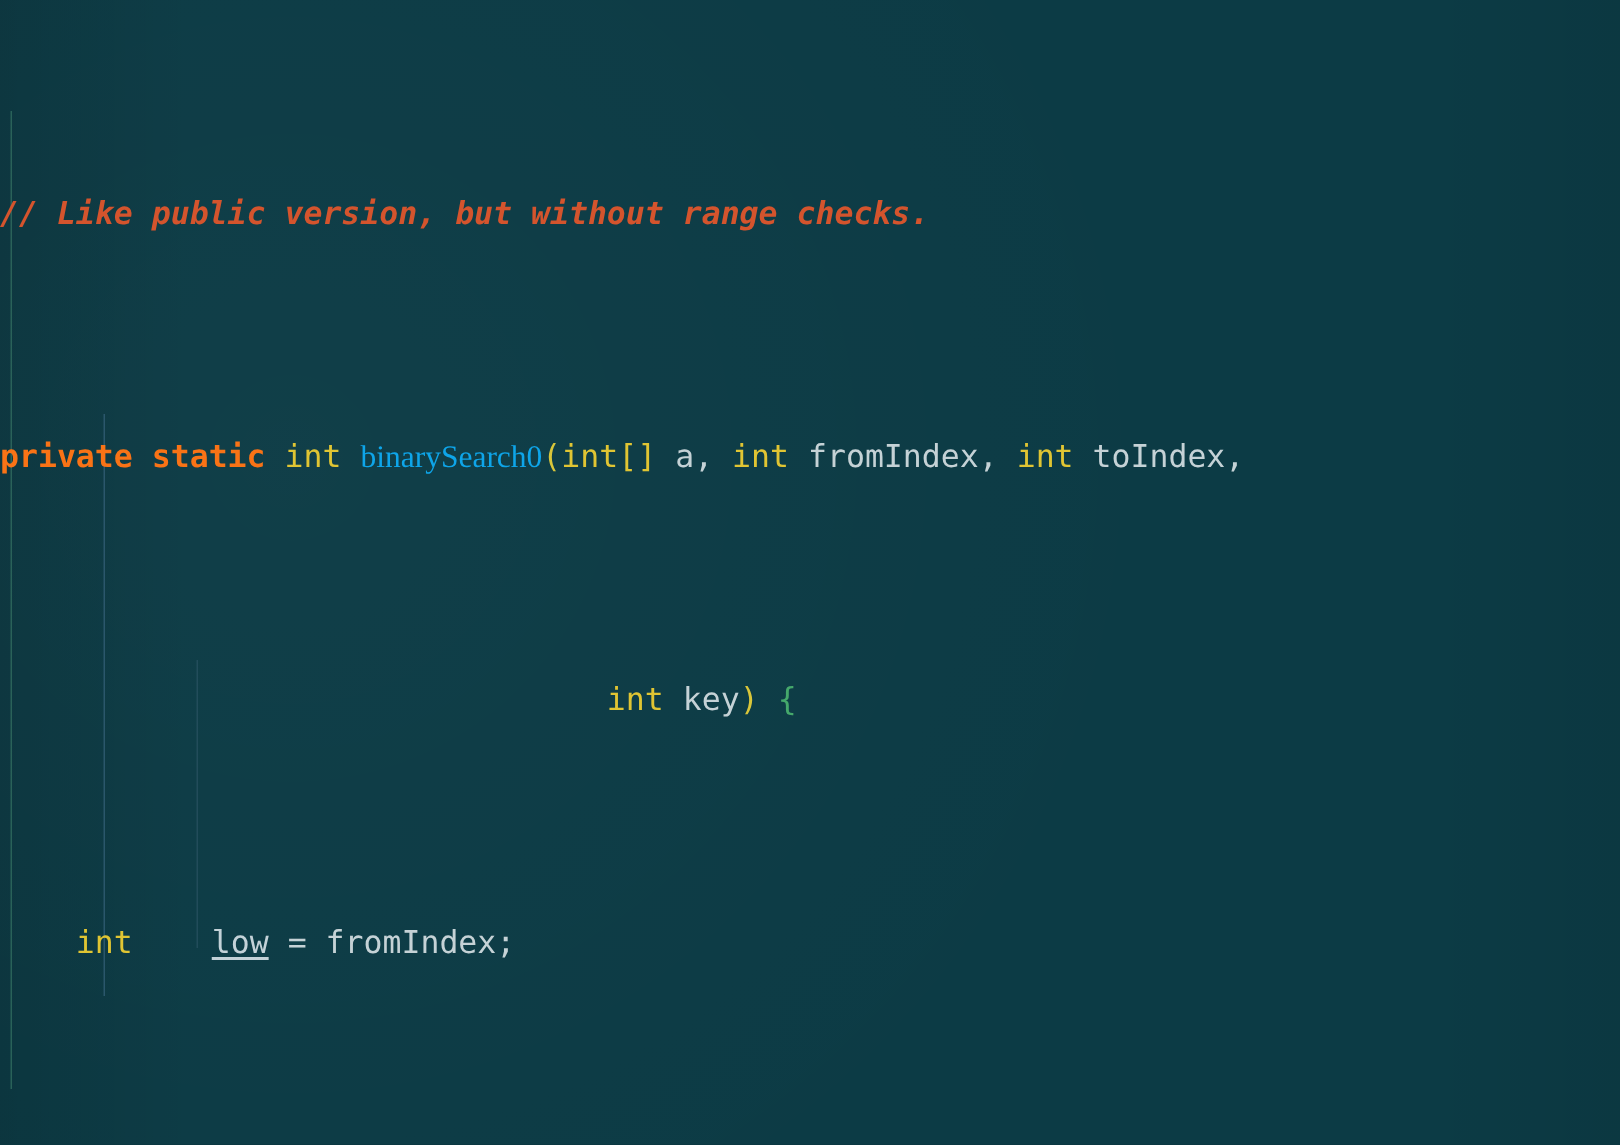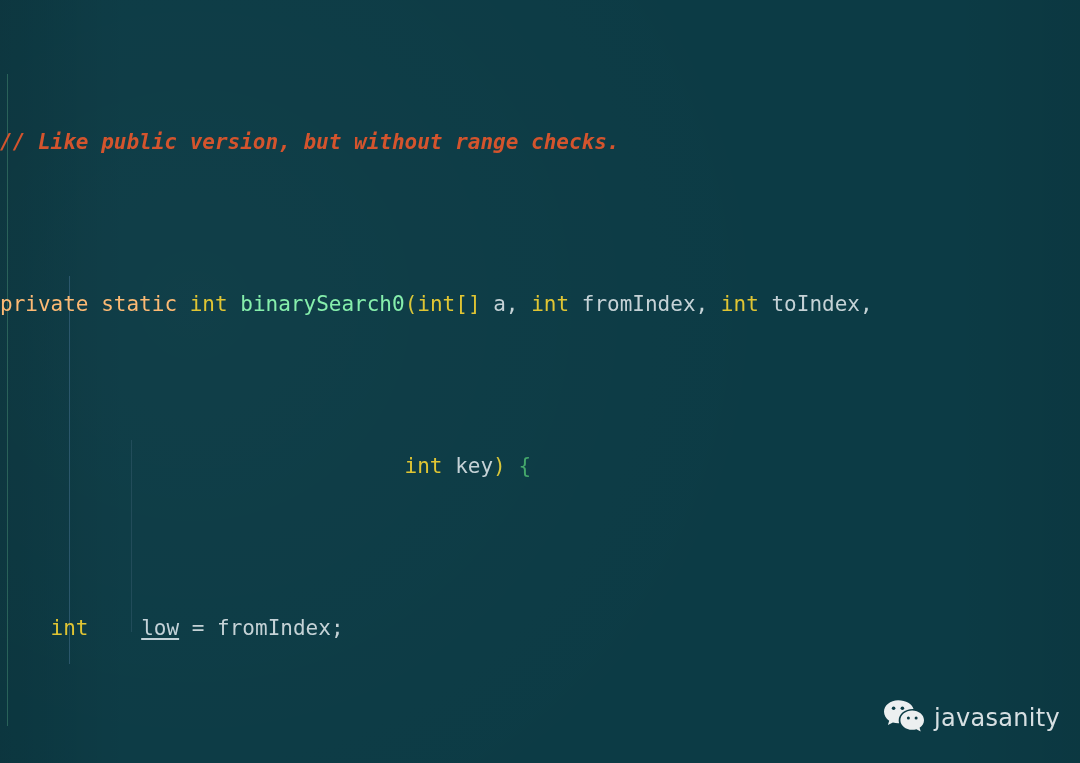--- a/index.html
+++ b/index.html
@@ -55,23 +55,23 @@
     white-space: pre;
     letter-spacing: 0px;
   }
   .line {
     height: 40.5px;
     white-space: pre;
   }
 
   
   .c-comment   { color: #d4542d; font-style: italic; font-weight: bold; }
-  .c-modifier  { color: #fdba74; }
+  .c-modifier  { color: #f97316; font-weight: bold; }
   .c-type      { color: #e0c533; text-align: right; }
-  .c-method    { color: #86efac; }
+  .c-method    { color: #0ea5e9; font-family: Liberation Serif, serif; }
   .c-plain     { color: #c5d2d6; }
   .c-var       { color: #c3d2d8; }
   .c-p-yellow  { color: #d9c63a; }
   .c-brace-g   { color: #45a86b; }
 
   
   .u {
     text-decoration: underline;
     text-decoration-thickness: 1.5px;
     text-underline-offset: 3px;
@@ -142,27 +142,14 @@
     
 
     
 
     
 
     
 
   </div>
 
-  <div id="watermark">
-    <span class="wechat-icon">
-      <svg width="42" height="34" viewBox="0 0 42 34" xmlns="http://www.w3.org/2000/svg" aria-hidden="true">
-        <path d="M15.2 1.2C7.3 1.2 1 6.4 1 12.8c0 3.6 2 6.8 5.2 8.9L4.9 26l5-2.6c1.7.5 3.5.8 5.3.8h.9c-.3-.9-.4-1.9-.4-2.9 0-6.3 6.2-11.4 13.9-11.4h.9C29.3 5 22.9 1.2 15.2 1.2z" fill="#ffffff"></path>
-        <circle cx="10.6" cy="9.2" r="1.8" fill="#0c3b45"></circle>
-        <circle cx="19.4" cy="9.2" r="1.8" fill="#0c3b45"></circle>
-        <path d="M41 21.2c0-5.3-5.3-9.6-11.8-9.6S17.4 15.9 17.4 21.2s5.3 9.6 11.8 9.6c1.5 0 2.9-.2 4.2-.6l4.3 2.2-1.1-3.7c2.7-1.8 4.4-4.5 4.4-7.5z" fill="#ffffff"></path>
-        <circle cx="25.4" cy="18.9" r="1.5" fill="#0c3b45"></circle>
-        <circle cx="33.1" cy="18.9" r="1.5" fill="#0c3b45"></circle>
-      </svg>
-    </span>
-    <span class="wm-text">javasanity</span>
-  </div>
 
 </div>
 
 </body></html>

